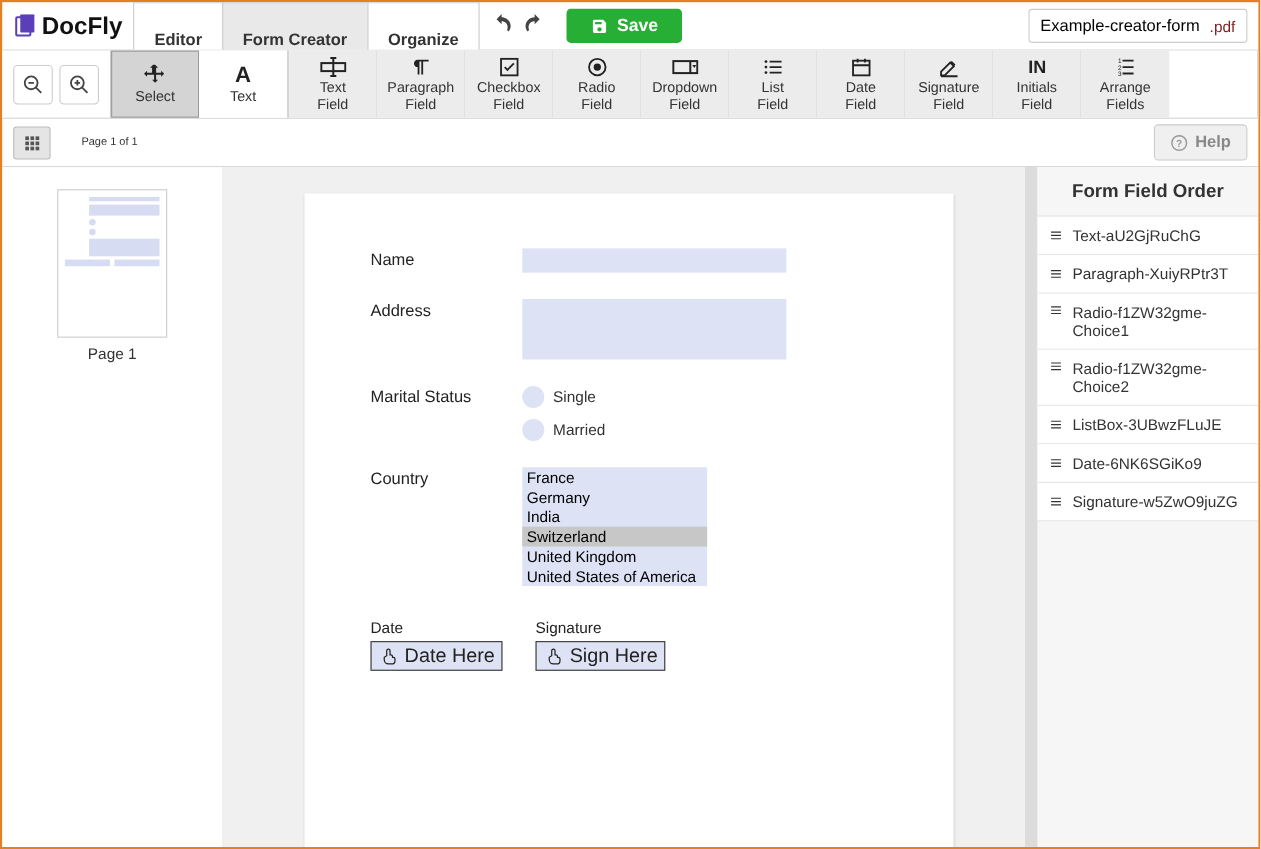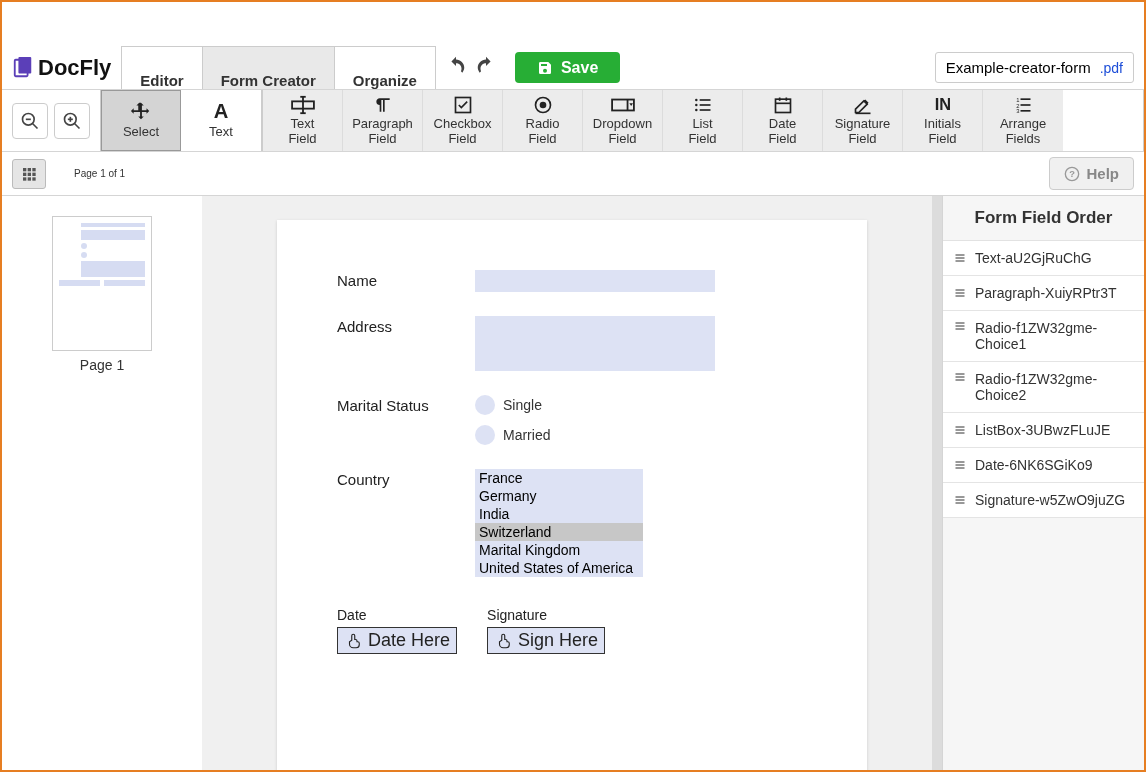--- a/index.html
+++ b/index.html
@@ -1,32 +1,32 @@
 <!DOCTYPE html>
 <html><head>
 <meta charset="utf-8">
 <style>
   * { box-sizing: border-box; margin: 0; padding: 0; }
   body { font-family: "Helvetica Neue", Arial, sans-serif; font-size: 14px; color: #333; background: #fff; }
   .frame { width: 1146px; height: 772px; border: 2px solid #e67e22; position: relative; display: flex; flex-direction: column; overflow: hidden; }
   
   
-  .topbar { height: 44px; display: flex; align-items: stretch; border-bottom: 1px solid #d5d5d5; margin-top: 44px; }
+  .topbar { height: 44px; display: flex; align-items: stretch; border-bottom: 1px solid #d5d5d5; }
   .logo { display: flex; align-items: center; padding: 0 10px; font-weight: 900; font-size: 22px; font-family: Arial Black, Arial, sans-serif; color: #111; }
   .logo svg { margin-right: 4px; }
   .tab-group { display: flex; }
   .tab { border: 1px solid #ccc; border-bottom: none; padding: 0 18px; display: flex; align-items: flex-end; font-weight: 600; font-size: 15px; background: #fff; margin-right: -1px; }
   .tab.active { background: #e9e9e9; }
   .undo-redo { display: flex; align-items: center; padding: 0 10px; gap: 8px; }
   .undo-redo svg { cursor: pointer; }
   .save-btn { background: #27ae35; color: #fff; border: none; border-radius: 4px; padding: 7px 22px; font-size: 16px; font-weight: 600; display: flex; align-items: center; gap: 8px; margin: 6px 8px; cursor: pointer; }
   .spacer { flex: 1; }
   .filename-box { border: 1px solid #ccc; border-radius: 3px; display: flex; align-items: center; margin: 6px 10px 6px 0; padding: 0 10px; min-width: 190px; }
   .filename-box input { border: none; outline: none; font-size: 15px; width: 150px; }
-  .filename-box .ext { color: #1d4ed8; margin-left: 4px; }
+  .filename-box .ext { color: #7f1d1d; margin-left: 4px; }
   
   
   .toolbar { height: 62px; display: flex; align-items: stretch; border-bottom: 1px solid #d5d5d5; background: #fff; }
   .zoom-tools { display: flex; align-items: center; gap: 6px; padding: 0 10px; }
   .zoom-btn { width: 36px; height: 36px; border: 1px solid #ccc; border-radius: 4px; display: flex; align-items: center; justify-content: center; cursor: pointer; }
   .tool-group { display: flex; border-left: 1px solid #ccc; border-right: 1px solid #ccc; }
   .tool { width: 80px; cursor: pointer; border-right: 1px solid #dcdcdc; background: #ececec; display: flex; flex-direction: column; align-items: center; justify-content: center; gap: 2px; }
   .tool:last-child { border-right: none; }
   .tool.sel { background: #d4d4d4; border: 1px solid #999; }
   .tool .t-label { font-size: 13px; line-height: 1.1; text-align: center; }
@@ -328,21 +328,21 @@
             </div>
           </div>
         </div>
         <div class="form-row" style="margin-top:14px;">
           <div class="lbl">Country</div>
           <div class="listbox" id="country-listbox">
               <div>France</div>
               <div>Germany</div>
               <div>India</div>
               <div class="sel-row">Switzerland</div>
-              <div>Marital Kingdom</div>
+              <div>United Kingdom</div>
               <div>United States of America</div>
             </div>
         </div>
         <div class="date-sig-row" style="margin-top:30px;">
           <div class="dsig">
             <div class="dslbl">Date</div>
             <div class="stamp">
               <svg width="20" height="18" viewBox="0 0 24 24">
                   <path d="M9 11V5a2 2 0 1 1 4 0v5h1a2 2 0 0 1 2 2v1h1a2 2 0 0 1 2 2v2a4 4 0 0 1-4 4h-4a5 5 0 0 1-5-5v-3l3-2z" fill="none" stroke="#222" stroke-width="1.5"></path>
                 </svg>

